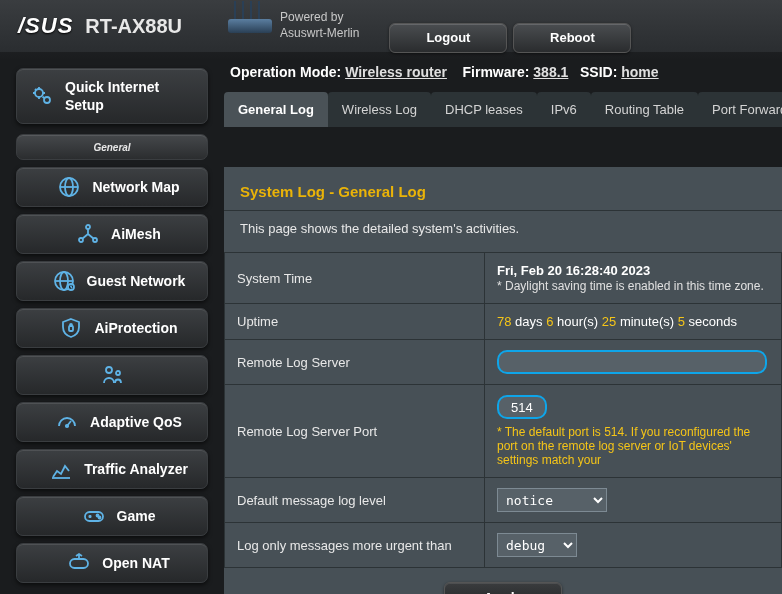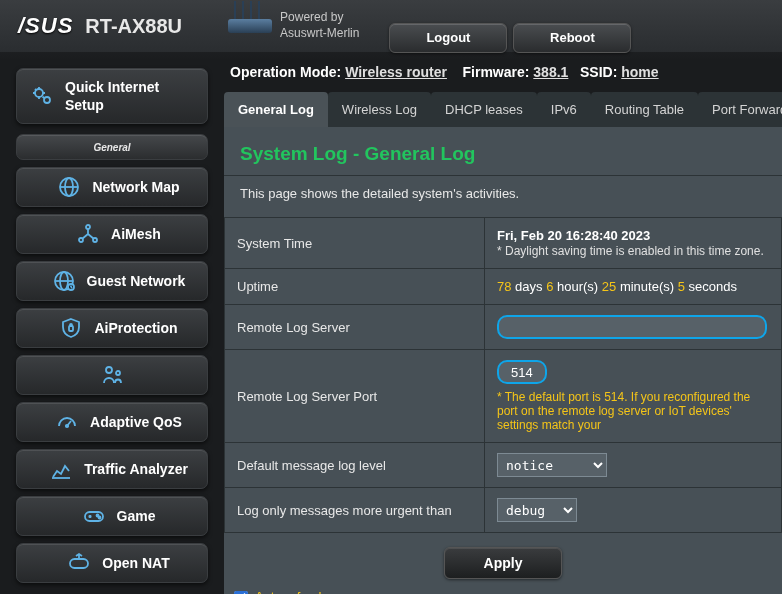--- a/index.html
+++ b/index.html
@@ -136,23 +136,24 @@
   }
   .tab.active { background: #4a5257; color: #fff; font-weight:bold;}
   .panel {
     background: #475056;
     border-radius: 0 0 4px 4px;
     padding: 0;
     min-height: 460px;
   }
   .panel-title {
     padding: 16px 16px 10px 16px;
-    font-size: 19px;
-    font-weight: bold;
-    color: #22c55e;
+    font-size: 15px;
+    font-weight: bold;
+    color: #eab308;
+    margin-top: 40px;
   }
   .panel-desc {
     padding: 10px 16px 16px 16px;
     color: #e8e8e8;
     font-size: 13px;
   }
   table.form {
     width: 100%;
     border-collapse: collapse;
     border-top: 1px solid #2c3336;

